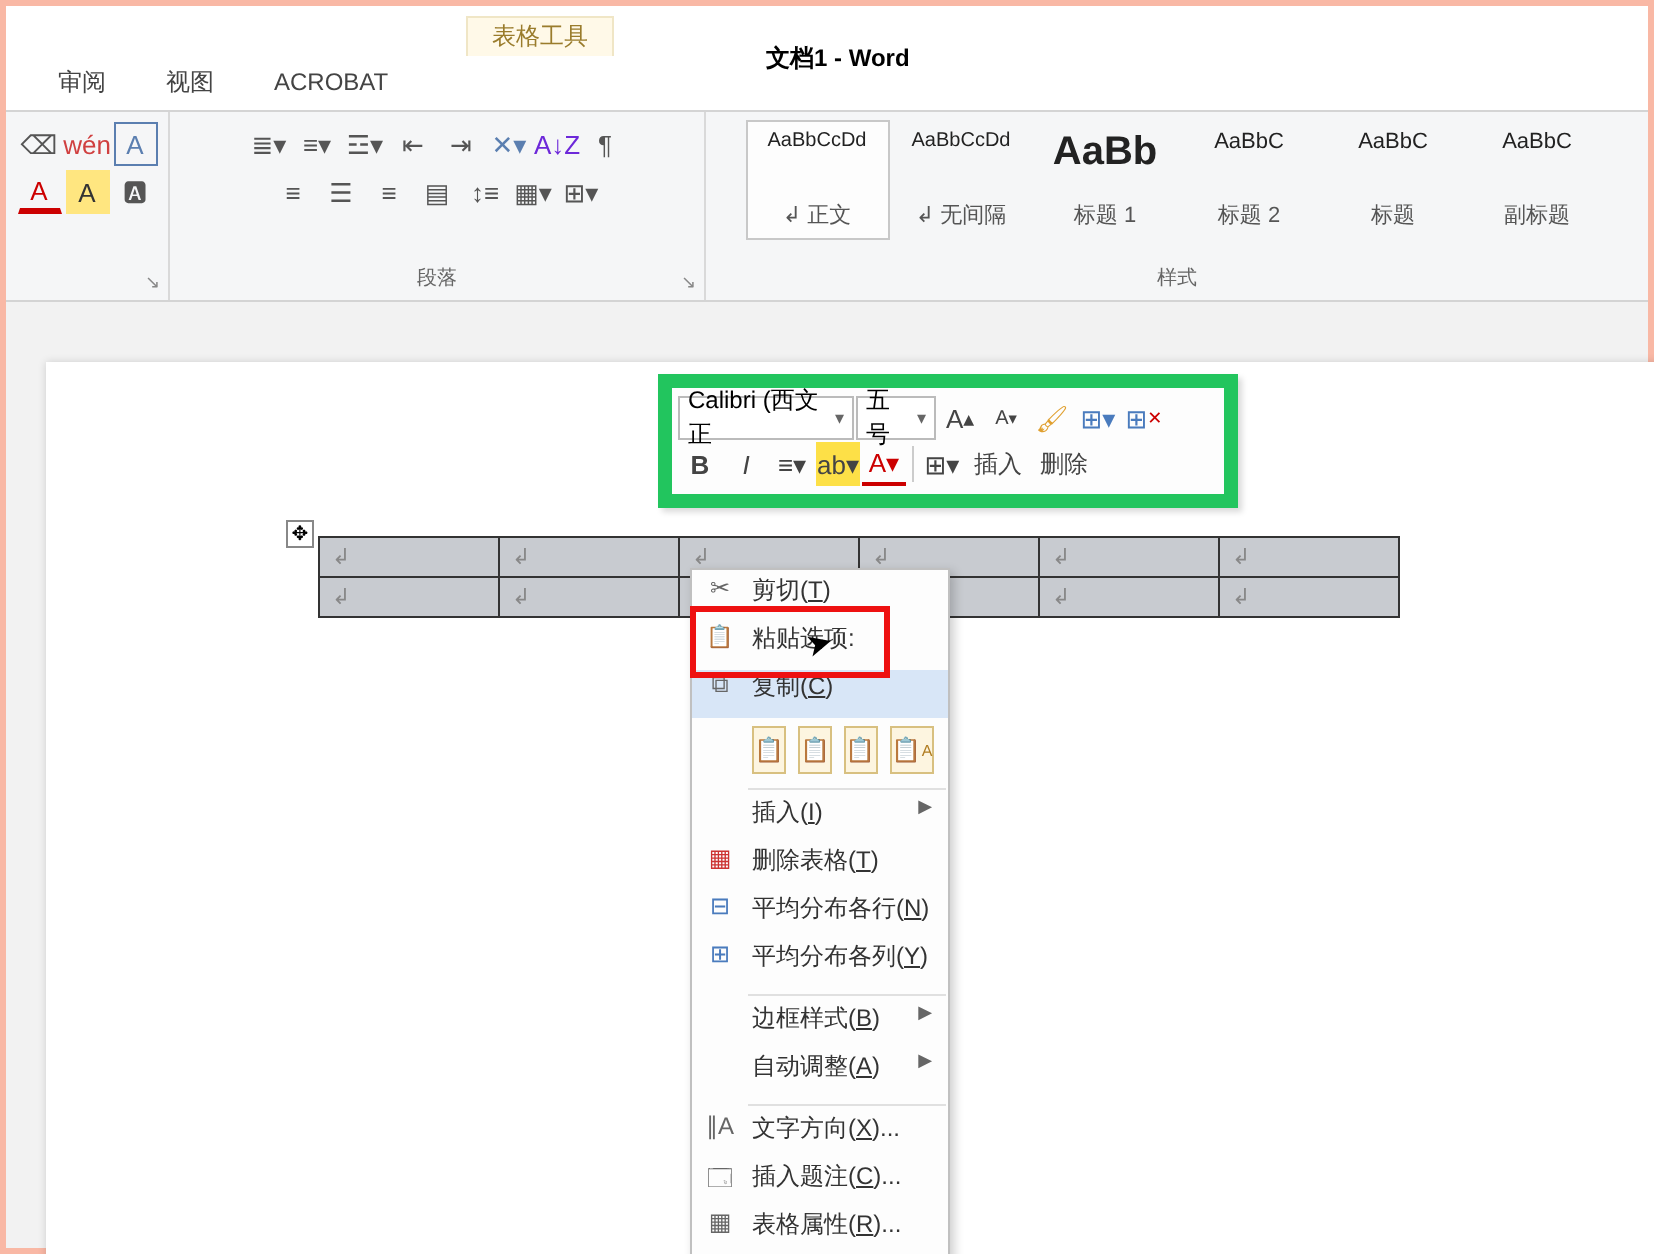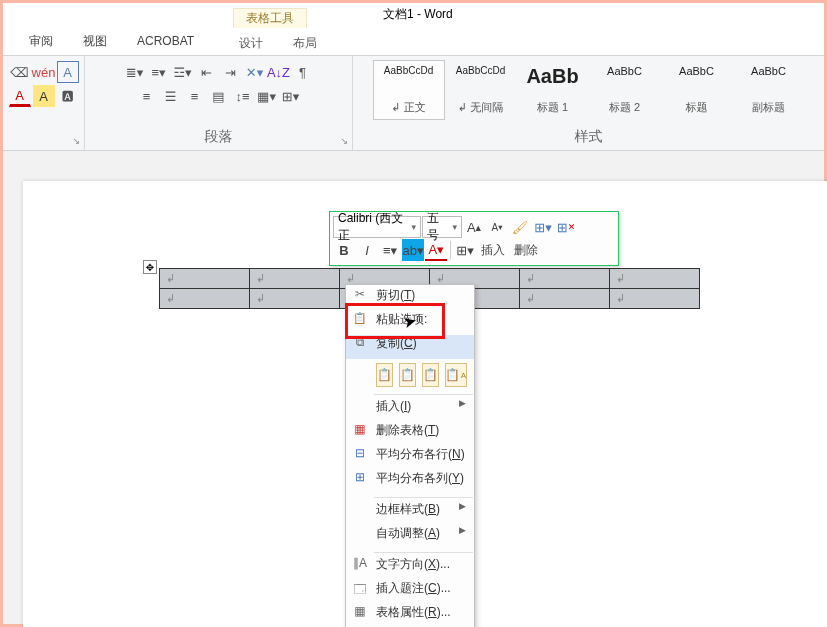--- a/index.html
+++ b/index.html
@@ -2,33 +2,33 @@
 <html><head>
 <meta charset="utf-8">
 <style>
 * { box-sizing: border-box; margin: 0; padding: 0; }
 body { font-family: "Microsoft YaHei", "Segoe UI", sans-serif; font-size: 12px; background: #fff; overflow: hidden; }
 .frame { width: 827px; height: 627px; border: 3px solid #f9b8a5; position: relative; background: #fff; }
 
 
 .titlebar { height: 24px; background: #fff; display: flex; align-items: center; padding-left: 250px; color: #5a5a5a; font-size: 12px; }
 .ttool { position: absolute; left: 230px; top: 5px; background: #fff9e8; color: #9a7c2c; font-size: 12px; padding: 1px 12px; border: 1px solid #f0e6c6; border-bottom: none; }
-.doctitle { position: absolute; left: 380px; top: 3px; }
+.doctitle { position: absolute; left: 380px; top: 18px; font-weight: bold; }
 
 
 .tabs { height: 28px; display: flex; align-items: center; background: #fff; padding-left: 20px; gap: 18px; color: #444; }
 .tab { padding: 4px 6px; cursor: pointer; }
 .tab.sub { color: #5a5a5a; }
 .subgroup { position: absolute; left: 230px; top: 28px; display: flex; gap: 18px; }
 .subgroup .tab { color: #5a5a5a; }
 
 
 .ribbon { height: 96px; background: #f5f6f7; border-bottom: 1px solid #d4d4d4; border-top: 1px solid #d4d4d4; display: flex; }
 .rgroup { border-right: 1px solid #d9d9d9; display: flex; flex-direction: column; align-items: center; padding: 4px 6px; position: relative; }
-.rgroup .label { font-size: 14px; color: #666; margin-top: auto; }
+.rgroup .label { font-size: 10px; color: #666; margin-top: auto; }
 .rgroup .corner { position: absolute; right: 4px; bottom: 4px; font-size: 9px; color: #888; }
 
 .iconbtn { width: 22px; height: 22px; display: inline-flex; align-items: center; justify-content: center; border: 1px solid transparent; margin: 1px; font-size: 13px; color: #555; }
 .row { display: flex; }
 
 .stylecard { border: 1px solid transparent; padding: 4px 8px; text-align: center; min-width: 72px; display: flex; flex-direction: column; justify-content: space-between; height: 60px; }
 .stylecard.selected { border: 1px solid #c8c8c8; background: #fdfdfd; }
 .stylecard .preview { font-size: 10px; color: #222; }
 .stylecard .caption { font-size: 11px; color: #555; }
 .stylecard.big .preview { font-size: 20px; font-weight: bold; }
@@ -37,21 +37,21 @@
 
 .docarea { position: relative; background: #f2f2f2; height: calc(100% - 148px); padding-top: 30px; }
 .page { position: absolute; left: 20px; right: -10px; top: 30px; bottom: -10px; background: #fff; box-shadow: 0 0 4px rgba(0,0,0,0.15); }
 .tablehandle { position: absolute; left: 140px; top: 257px; width: 14px; height: 14px; border: 1px solid #888; background: #fff; font-size: 10px; display: flex; align-items: center; justify-content: center; }
 
 .wtable { border-collapse: collapse; position: absolute; left: 156px; top: 265px; }
 .wtable td { border: 1px solid #333; width: 90px; height: 20px; background: #c8cbd0; font-size: 11px; color: #888; }
 .wtable td .pmark { padding-left: 6px; }
 
 
-.minitb { position: absolute; left: 326px; top: 208px; width: 290px; background: #fdfdfd; border: 1px solid #22c55e; box-shadow: 2px 2px 3px rgba(0,0,0,0.15); padding: 3px; }
+.minitb { position: absolute; left: 326px; top: 184px; width: 290px; background: #fdfdfd; border: 7px solid #22c55e; box-shadow: 2px 2px 3px rgba(0,0,0,0.15); padding: 3px; }
 .minitb .mrow { display: flex; align-items: center; gap: 1px; margin: 1px 0; }
 .minisel { height: 22px; border: 1px solid #bbb; font-size: 12px; padding: 0 4px; display: flex; align-items: center; background: #fff; }
 .minisel .drp { color: #666; margin-left: 4px; font-size: 9px; }
 .mbtn { width: 22px; height: 22px; display: inline-flex; align-items: center; justify-content: center; font-size: 13px; color: #444; }
 .mbtn.txt { width: auto; padding: 0 4px; font-size: 12px; }
 .sep { width: 1px; height: 18px; background: #ccc; margin: 0 2px; }
 
 
 .ctxmenu { position: absolute; left: 342px; top: 281px; width: 130px; background: #fdfdfd; border: 1px solid #c0c0c0; box-shadow: 2px 2px 5px rgba(0,0,0,0.2); padding: 2px 0; }
 .ctxitem { height: 24px; display: flex; padding: 0 8px 0 30px; position: relative; font-size: 12px; color: #333; }
@@ -79,24 +79,20 @@
 
   <div class="ttool">表格工具</div>
   <div class="doctitle">文档1 - Word</div>
   <div class="titlebar"></div>
 
   <div class="tabs">
     <span class="tab">审阅</span>
     <span class="tab">视图</span>
     <span class="tab">ACROBAT</span>
   </div>
-  <div class="subgroup">
-    <span class="tab sub">设计</span>
-    <span class="tab sub">布局</span>
-  </div>
 
   <div class="ribbon">
 
     <div class="rgroup" style="width:82px">
       <div class="row">
         <span class="iconbtn">⌫</span>
         <span class="iconbtn" style="color:#d04040">wén</span>
         <span class="iconbtn" style="border:1px solid #5b7fb0;color:#5b7fb0">A</span>
       </div>
       <div class="row">
@@ -206,21 +202,21 @@
       <span class="mbtn" style="color:#4a7bbd">⊞<span style="color:#c00;font-size:9px">✕</span></span>
     </div>
     <div class="mrow">
       <span class="mbtn">
           <b>B</b>
         </span>
       <span class="mbtn">
           <i>I</i>
         </span>
       <span class="mbtn">≡▾</span>
-      <span class="mbtn" style="background:#0ea5e9">ab▾</span>
+      <span class="mbtn" style="background:#fde047">ab▾</span>
       <span class="mbtn" style="color:#c00;border-bottom:2px solid #c00">A▾</span>
       <span class="sep"></span>
       <span class="mbtn">⊞▾</span>
       <span class="mbtn txt">插入</span>
       <span class="mbtn txt">删除</span>
     </div>
   </div>
 
   <div class="ctxmenu">
     <div class="ctxitem">

